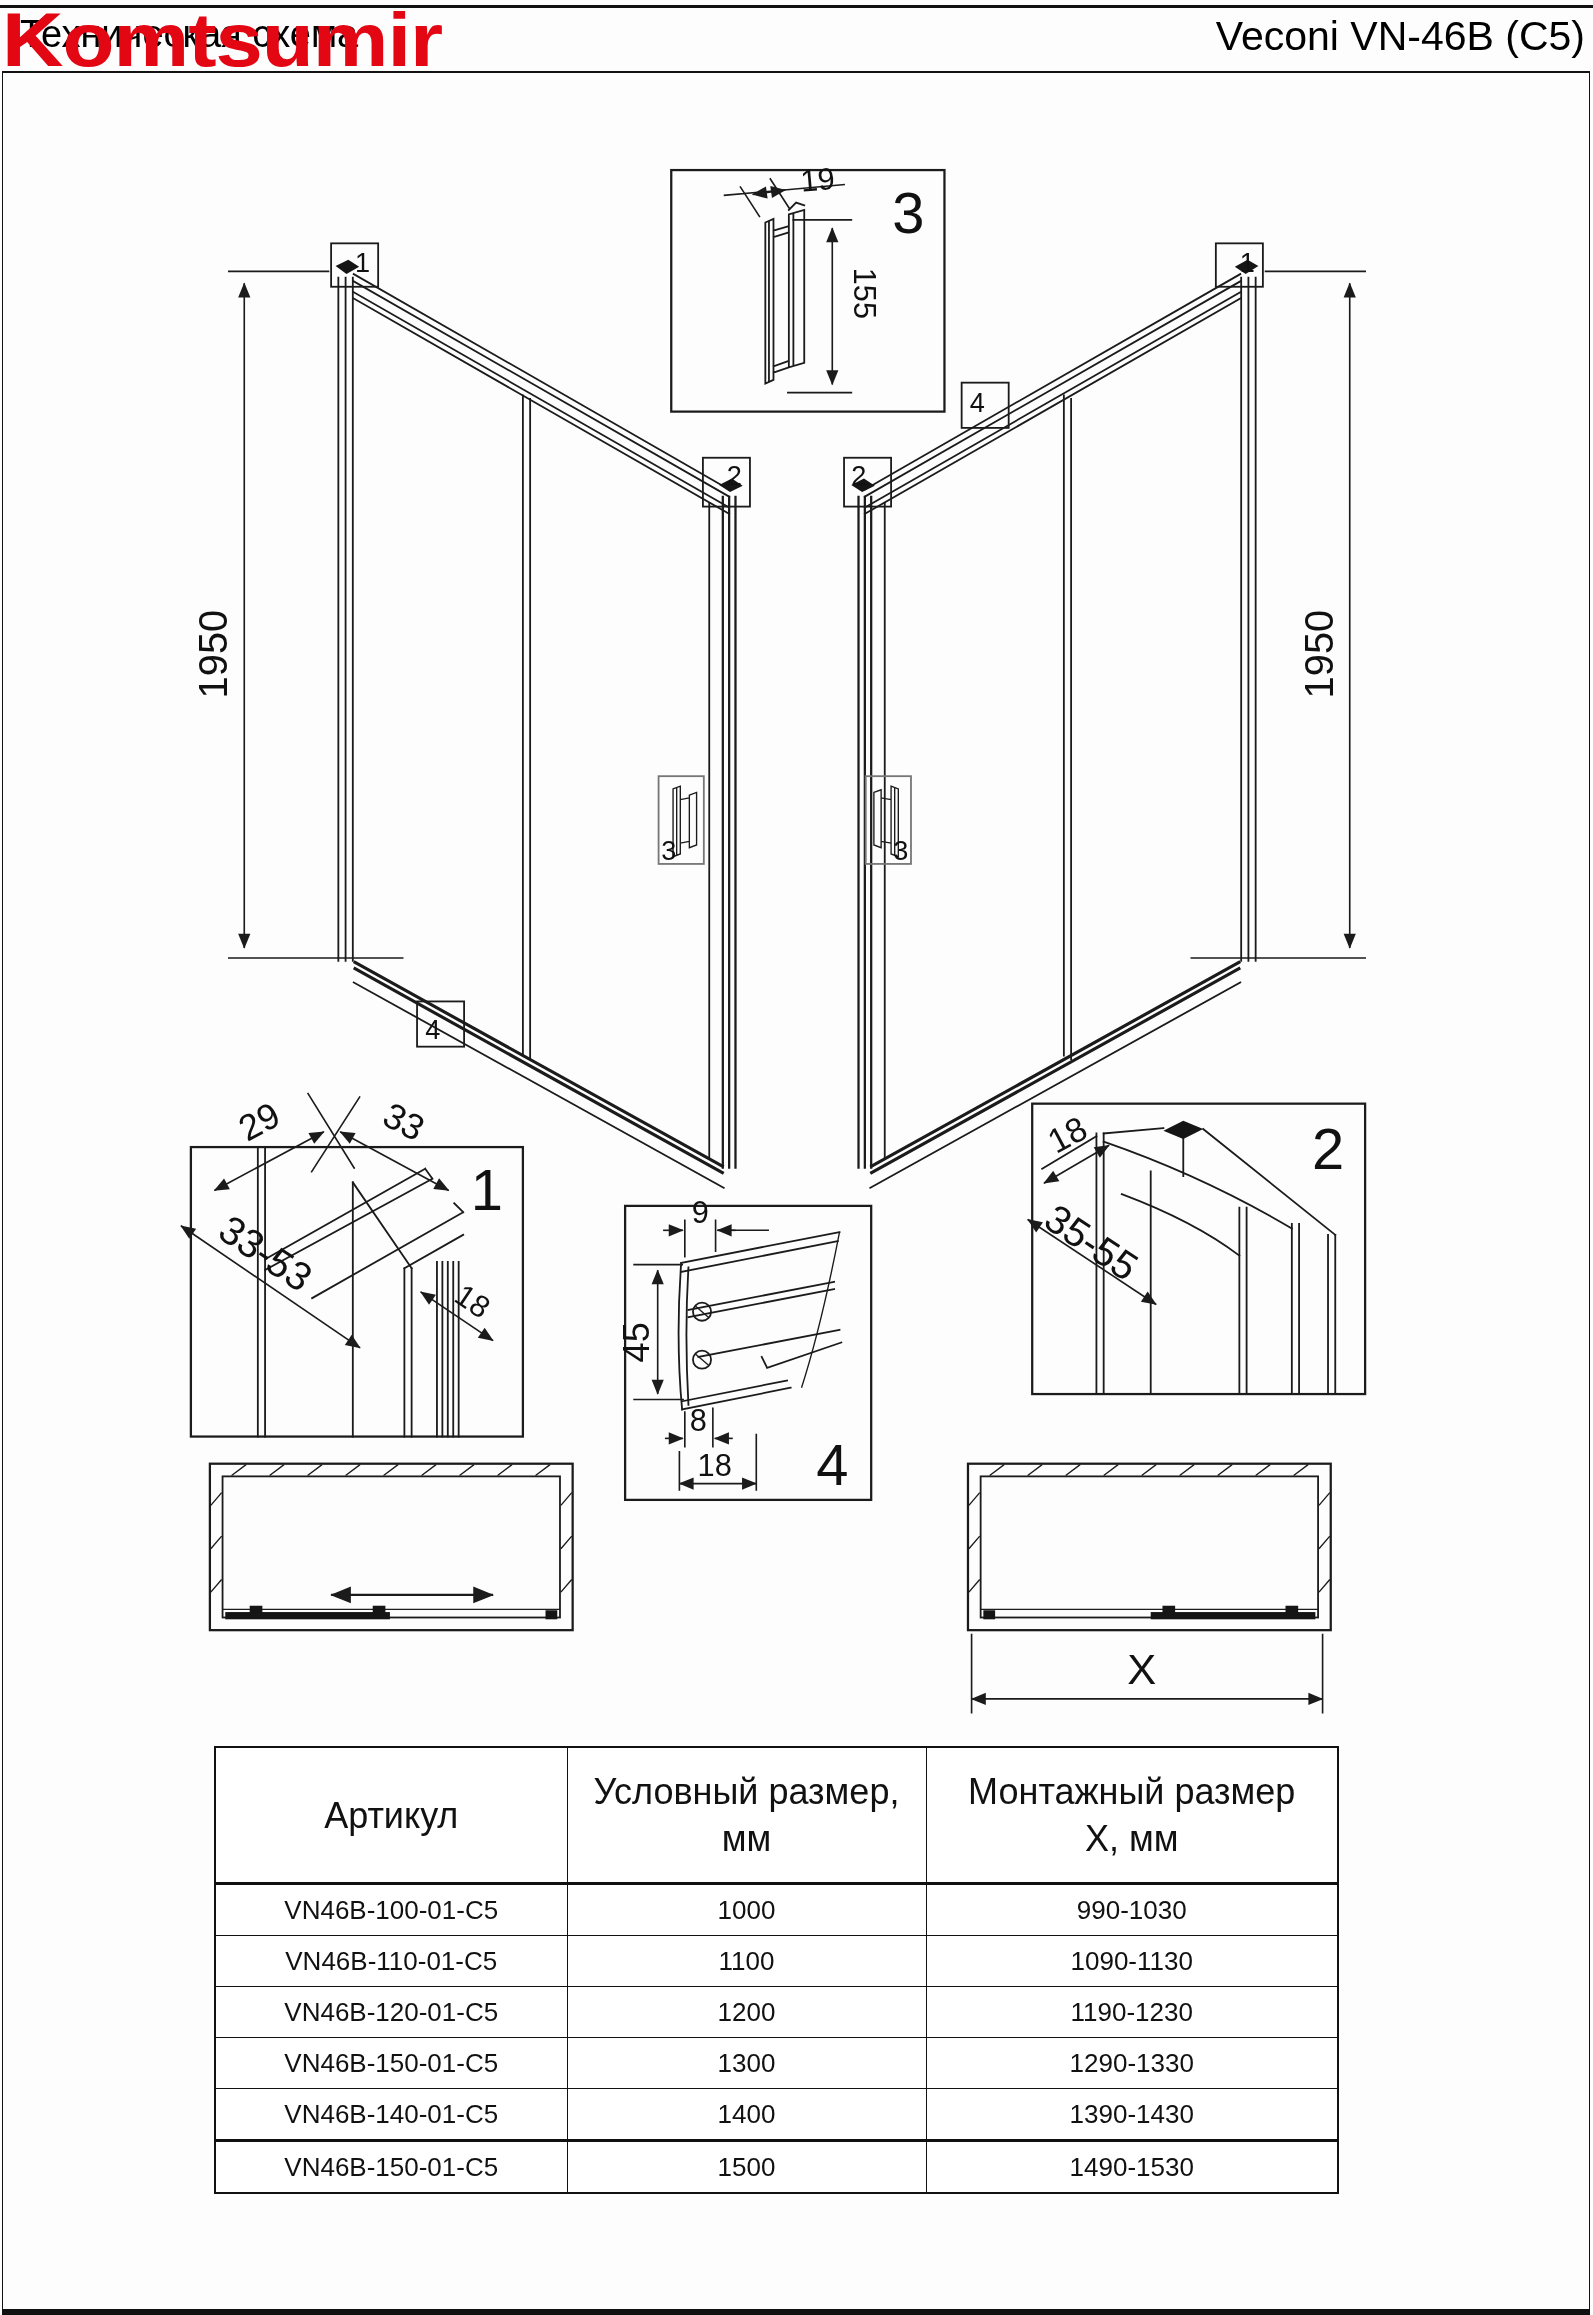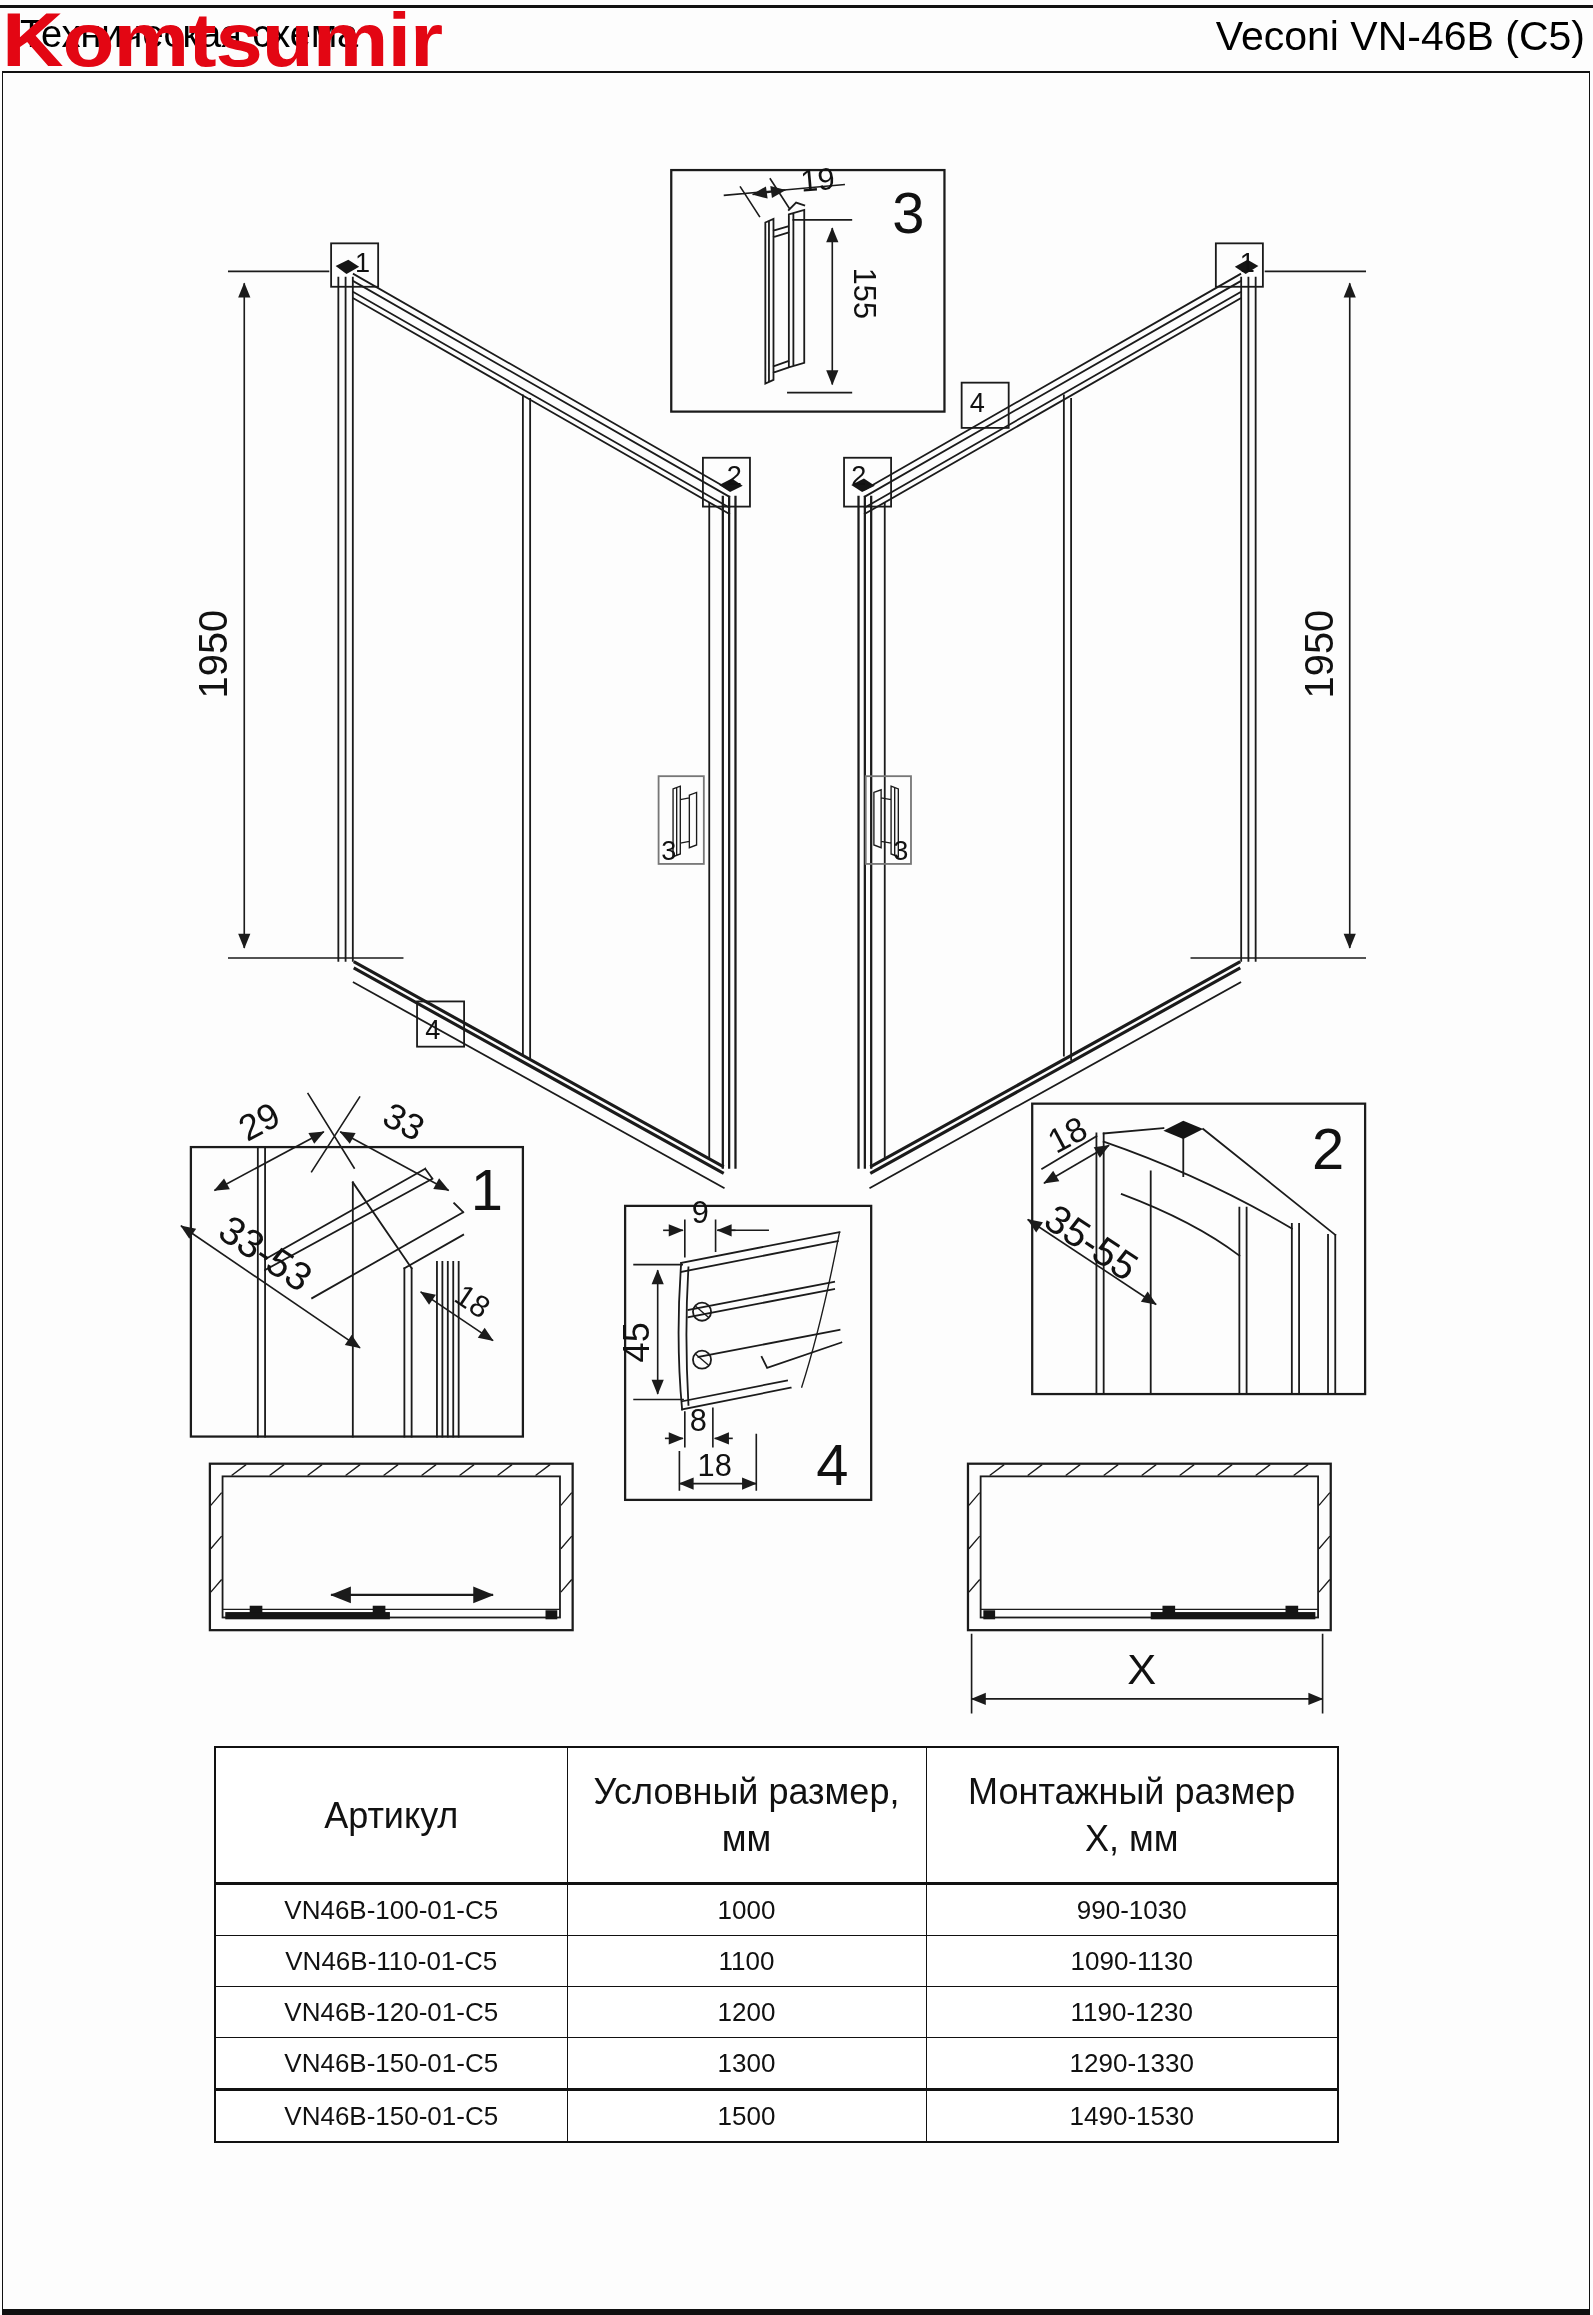--- a/index.html
+++ b/index.html
@@ -233,20 +233,25 @@
       <tr>
         <td>VN46B-120-01-C5</td>
         <td>1200</td>
         <td>1190-1230</td>
       </tr>
       <tr>
         <td>VN46B-150-01-C5</td>
         <td>1300</td>
         <td>1290-1330</td>
       </tr>
+      <tr>
+        <td>VN46B-140-01-C5</td>
+        <td>1400</td>
+        <td>1390-1430</td>
+      </tr>
       <tr class="thickline">
         <td>VN46B-150-01-C5</td>
         <td>1500</td>
         <td>1490-1530</td>
       </tr>
     </tbody>
   </table>
 </div>
 
 

